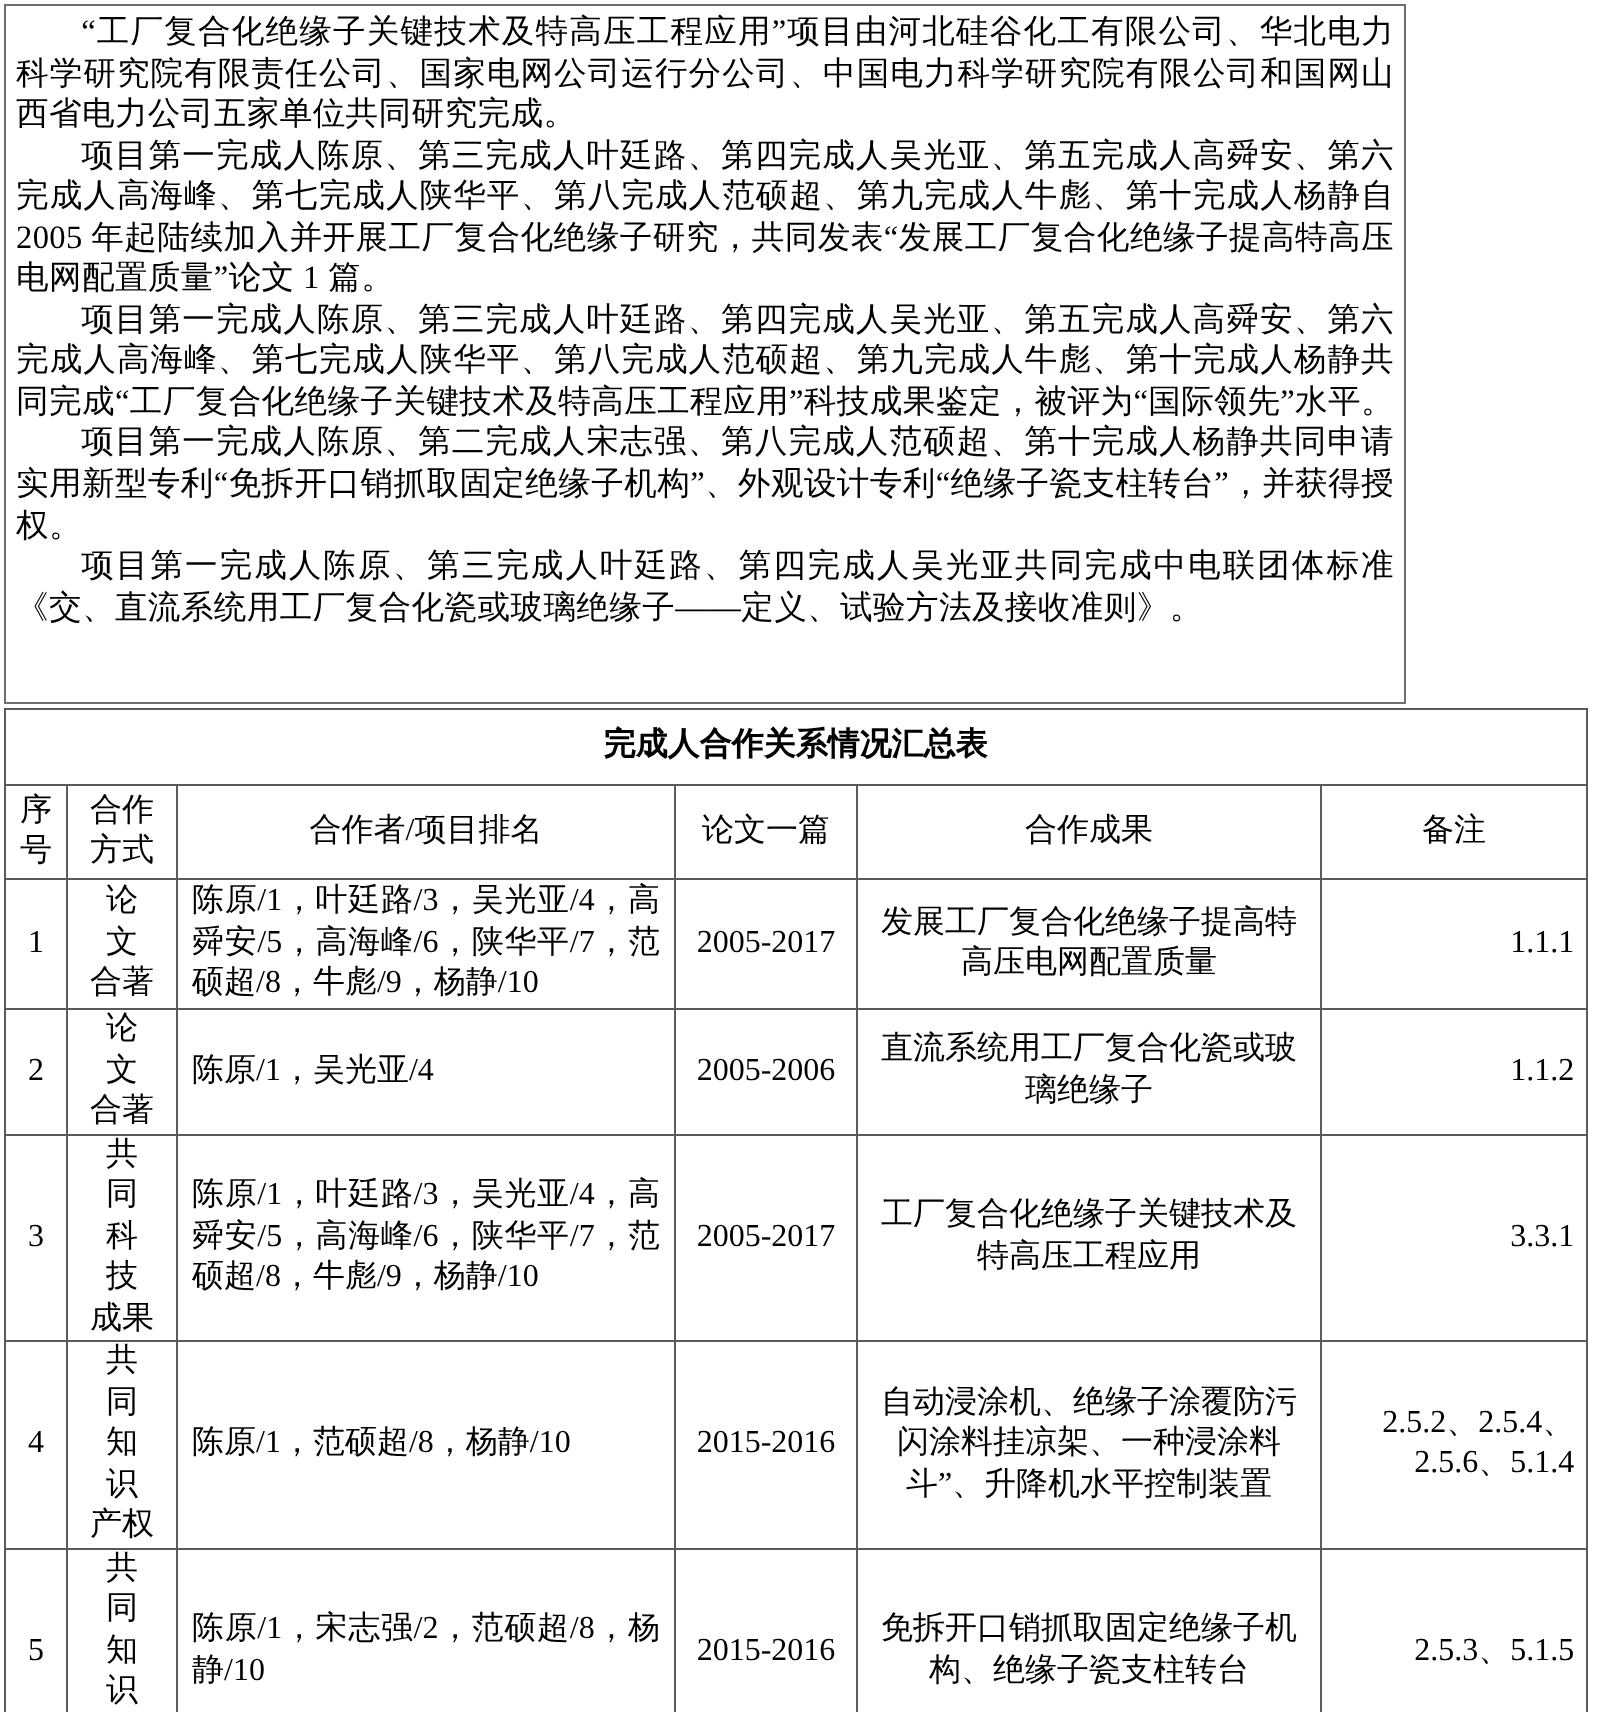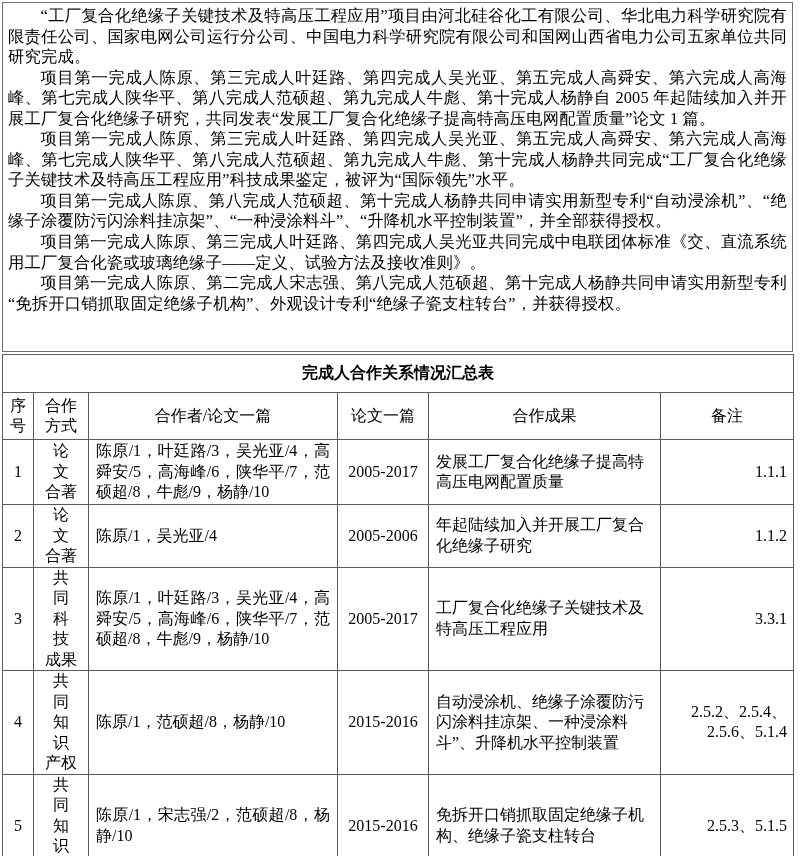--- a/index.html
+++ b/index.html
@@ -9,21 +9,21 @@
     color: #000;
     font-family: "Liberation Serif", "DejaVu Serif", serif;
   }
   .page {
     width: 800px; height: 856px;
     padding: 2px 3px 3px 2px;
     overflow: hidden;
   }
   
   .text-block {
-    width: 791px; height: 350px;
+    width: 701px; height: 350px;
     border: 1px solid #6e6e6e;
     padding: 3px 5px 2px 5px;
     overflow: hidden;
   }
   .text-block p {
     font-size: 16.3px;
     line-height: 20.55px;
     text-align: justify;
     text-indent: 2em;
     letter-spacing: 0.2px;
@@ -42,56 +42,55 @@
     vertical-align: middle;
     overflow: hidden;
   }
   td.t-title   { text-align: center; font-weight: bold; font-size: 17px; }
   tr.head td   { text-align: center; }
   td.pre       { white-space: pre-line; }
   td.c-no      { text-align: center; }
   td.c-method  { padding: 0 4px; white-space: pre-line; text-align: center; }
   td.c-collab  { padding: 0 7px; text-align: justify; }
   td.c-time    { text-align: center; }
-  td.c-result  { padding: 0 7px; text-align: left; }
+  td.c-result  { padding: 0 7px; text-align: center; }
   td.c-note    { padding: 0 6px; text-align: right; }
 </style>
 </head>
 <body>
 
 <div class="page">
 
   <div class="text-block">
     <p>“工厂复合化绝缘子关键技术及特高压工程应用”项目由河北硅谷化工有限公司、华北电力科学研究院有限责任公司、国家电网公司运行分公司、中国电力科学研究院有限公司和国网山西省电力公司五家单位共同研究完成。</p>
     <p>项目第一完成人陈原、第三完成人叶廷路、第四完成人吴光亚、第五完成人高舜安、第六完成人高海峰、第七完成人陕华平、第八完成人范硕超、第九完成人牛彪、第十完成人杨静自 2005 年起陆续加入并开展工厂复合化绝缘子研究，共同发表“发展工厂复合化绝缘子提高特高压电网配置质量”论文 1 篇。</p>
     <p>项目第一完成人陈原、第三完成人叶廷路、第四完成人吴光亚、第五完成人高舜安、第六完成人高海峰、第七完成人陕华平、第八完成人范硕超、第九完成人牛彪、第十完成人杨静共同完成“工厂复合化绝缘子关键技术及特高压工程应用”科技成果鉴定，被评为“国际领先”水平。</p>
-    <p>项目第一完成人陈原、第八完成人范硕超、第十完成人杨静共同申请实用新型专利“自动浸涂机”、“绝缘子涂覆防污闪涂料挂凉架”、“一种浸涂料斗”、“升降机水平控制装置”，并全部获得授权。</p>
+    <p>项目第一完成人陈原、第二完成人宋志强、第八完成人范硕超、第十完成人杨静共同申请实用新型专利“免拆开口销抓取固定绝缘子机构”、外观设计专利“绝缘子瓷支柱转台”，并获得授权。</p>
     <p>项目第一完成人陈原、第三完成人叶廷路、第四完成人吴光亚共同完成中电联团体标准《交、直流系统用工厂复合化瓷或玻璃绝缘子——定义、试验方法及接收准则》。</p>
-    <p>项目第一完成人陈原、第二完成人宋志强、第八完成人范硕超、第十完成人杨静共同申请实用新型专利“免拆开口销抓取固定绝缘子机构”、外观设计专利“绝缘子瓷支柱转台”，并获得授权。</p>
   </div>
 
   <table class="summary">
     <colgroup>
       <col style="width:31px">
         <col style="width:55px">
         <col style="width:249px">
       <col style="width:91px">
         <col style="width:232px">
         <col style="width:133px">
     </colgroup>
     <tbody>
         <tr style="height:38px">
       <td class="t-title" colspan="6">完成人合作关系情况汇总表</td>
     </tr>
     <tr class="head" style="height:47px">
       <td class="pre">序
 号</td>
       <td class="pre">合作
 方式</td>
-      <td>合作者/论文一篇</td>
+      <td>合作者/项目排名</td>
       <td>论文一篇</td>
       <td>合作成果</td>
       <td>备注</td>
     </tr>
 
     <tr style="height:65px">
       <td class="c-no">1</td>
       <td class="c-method">论　文
 合著</td>
       <td class="c-collab">陈原/1，叶廷路/3，吴光亚/4，高舜安/5，高海峰/6，陕华平/7，范硕超/8，牛彪/9，杨静/10</td>
@@ -99,21 +98,21 @@
       <td class="c-result">发展工厂复合化绝缘子提高特高压电网配置质量</td>
       <td class="c-note">1.1.1</td>
     </tr>
 
     <tr style="height:51px">
       <td class="c-no">2</td>
       <td class="c-method">论　文
 合著</td>
       <td class="c-collab">陈原/1，吴光亚/4</td>
       <td class="c-time">2005-2006</td>
-      <td class="c-result">年起陆续加入并开展工厂复合化绝缘子研究</td>
+      <td class="c-result">直流系统用工厂复合化瓷或玻璃绝缘子</td>
       <td class="c-note">1.1.2</td>
     </tr>
 
     <tr style="height:75px">
       <td class="c-no">3</td>
       <td class="c-method">共　同
 科　技
 成果</td>
       <td class="c-collab">陈原/1，叶廷路/3，吴光亚/4，高舜安/5，高海峰/6，陕华平/7，范硕超/8，牛彪/9，杨静/10</td>
       <td class="c-time">2005-2017</td>

